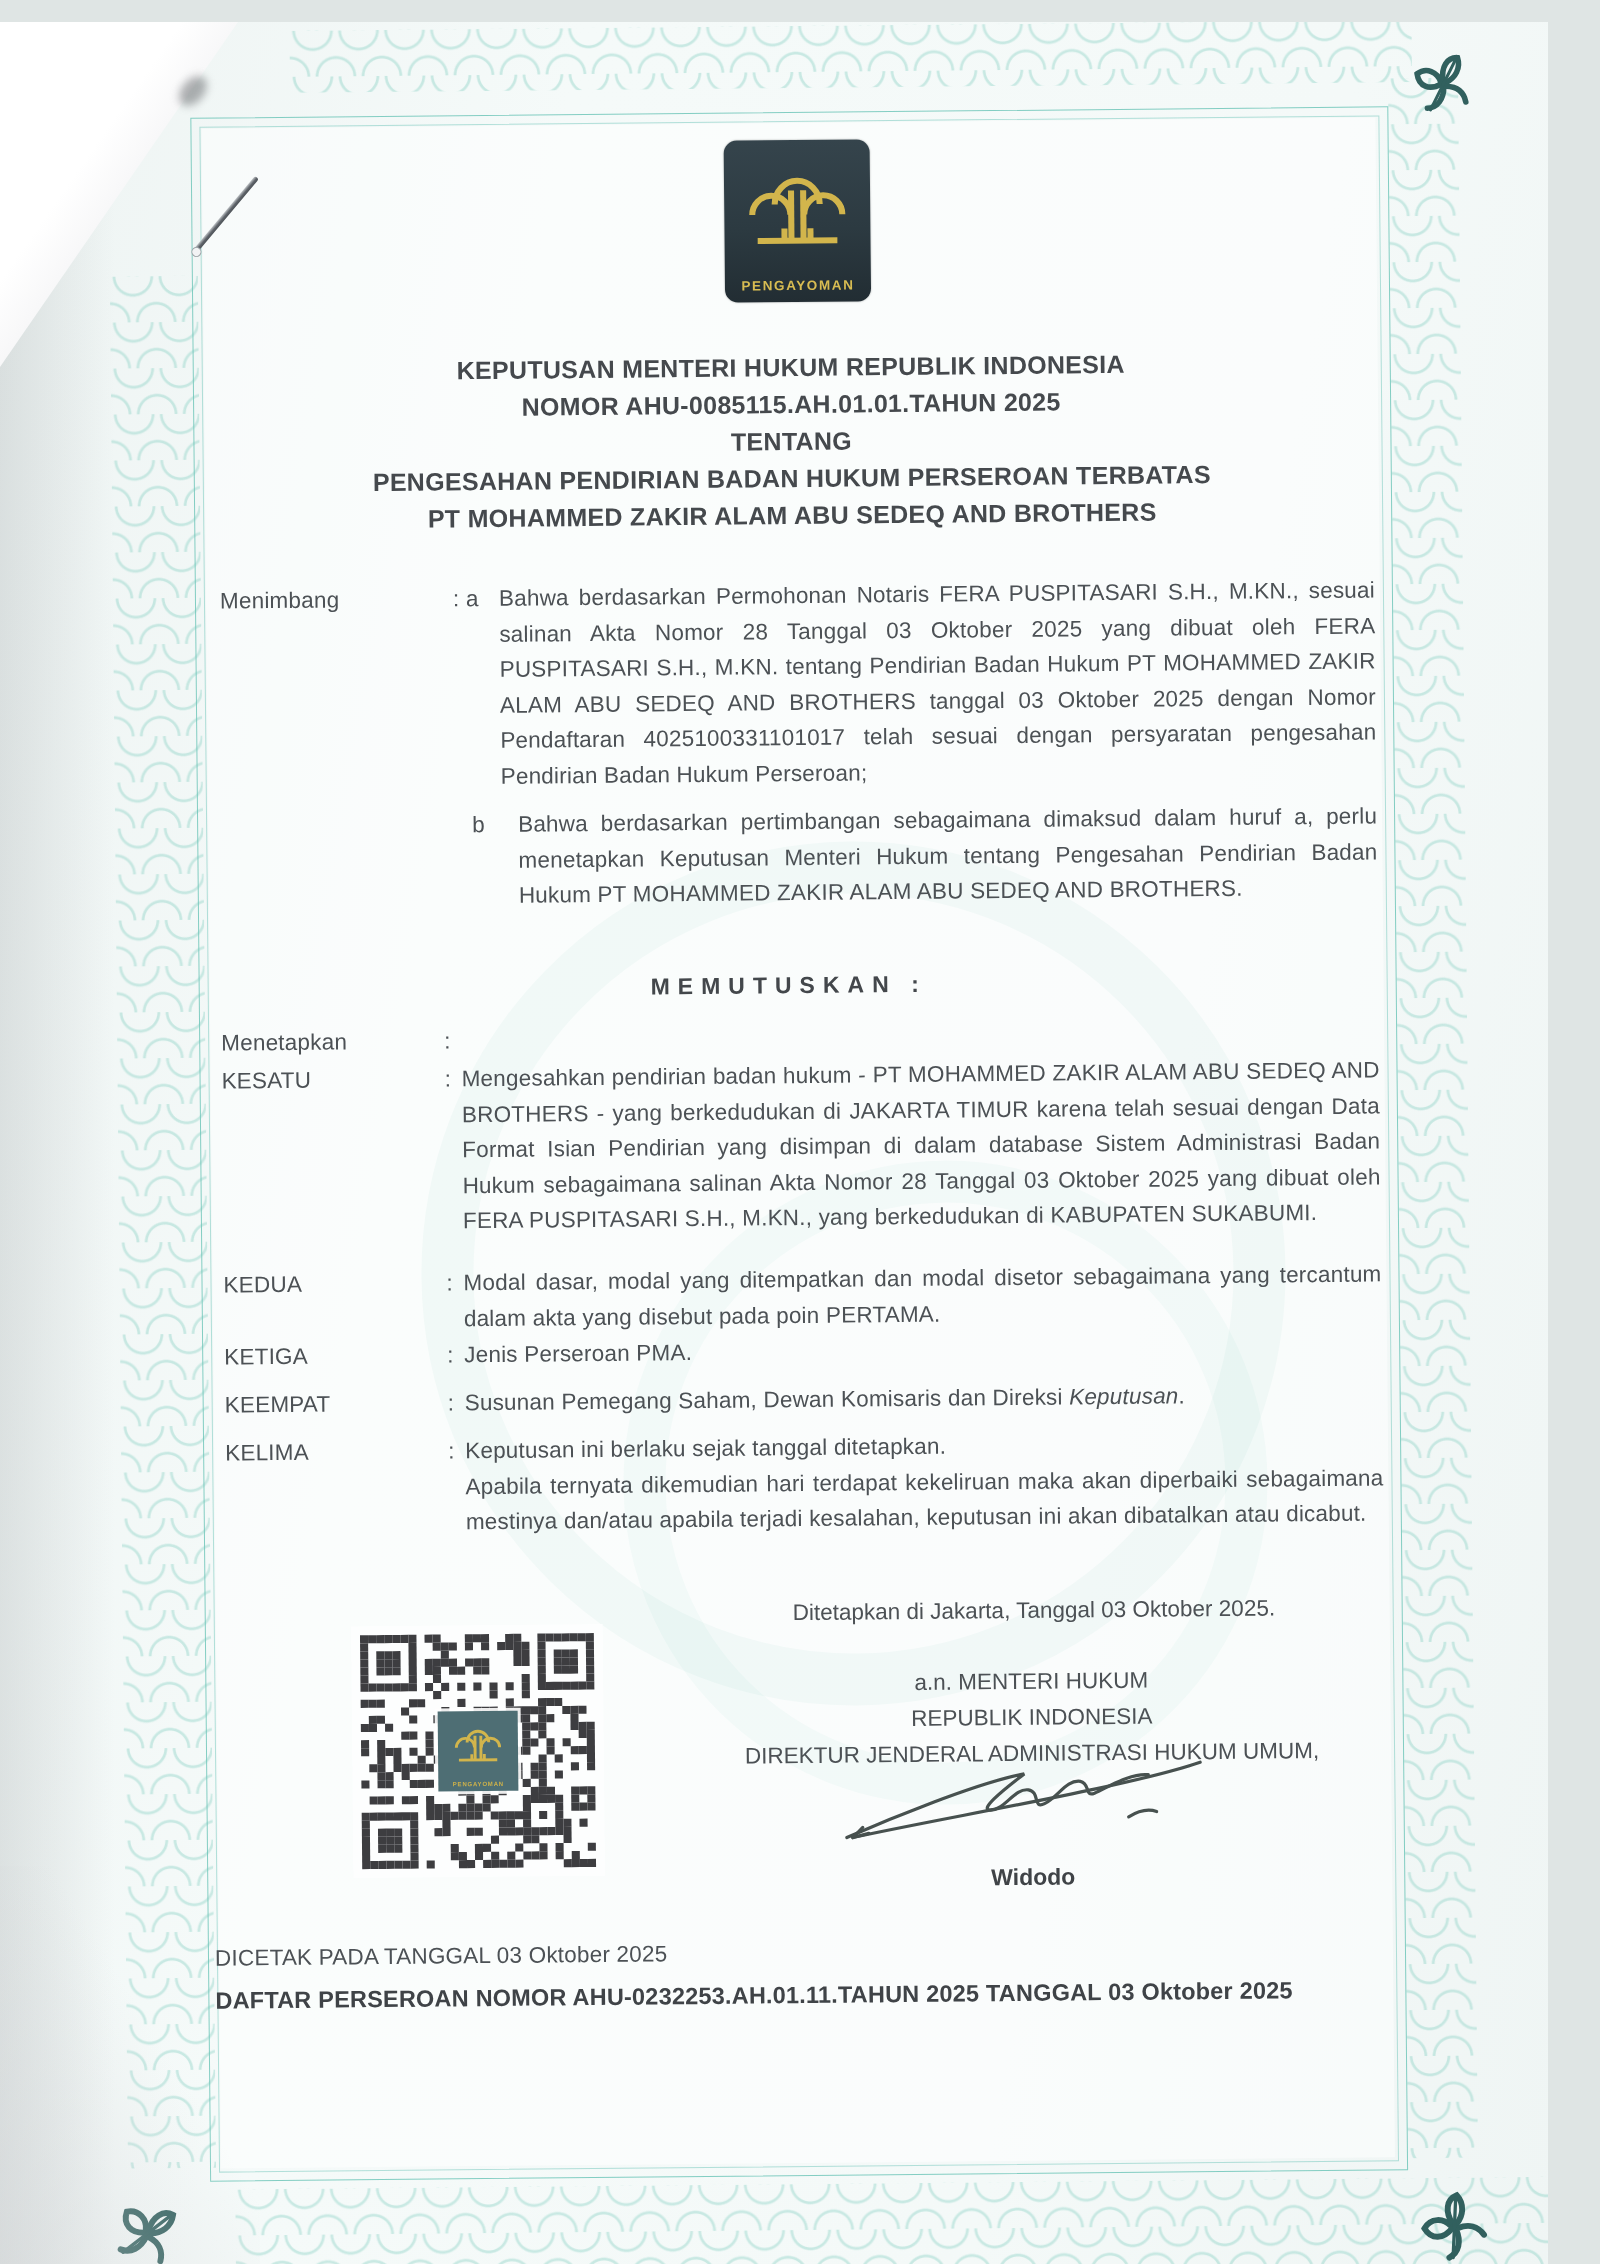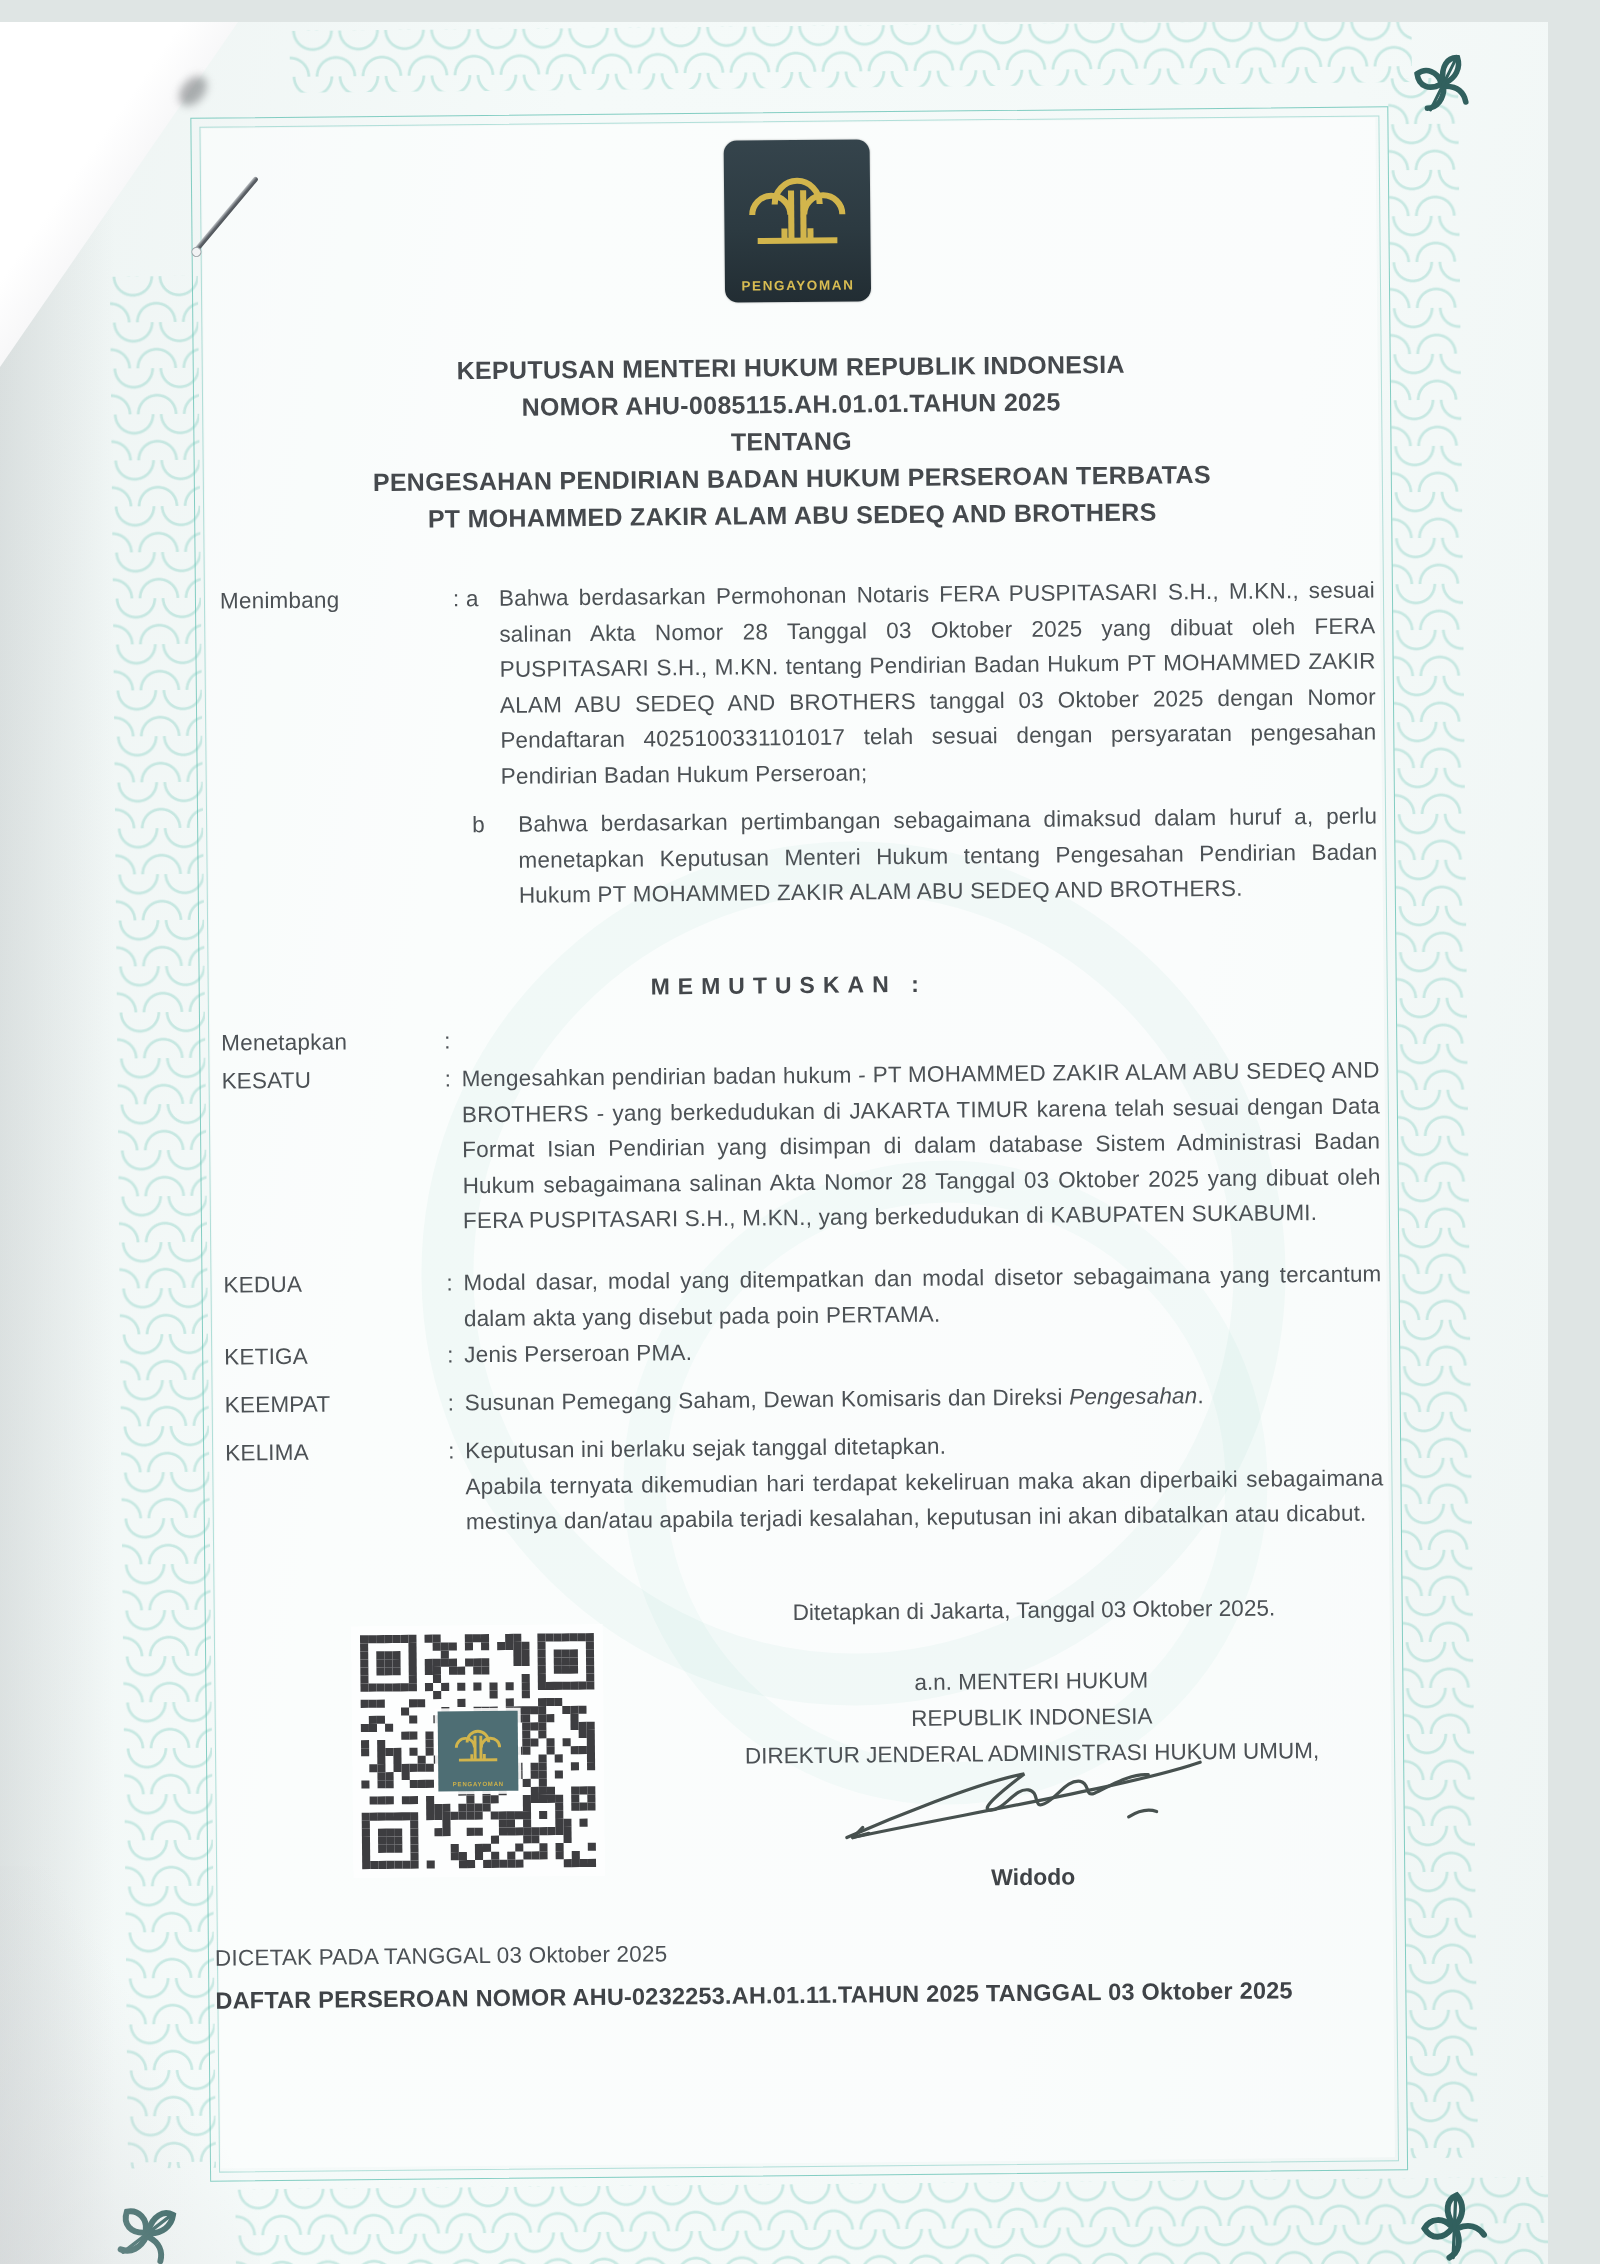--- a/index.html
+++ b/index.html
@@ -182,21 +182,21 @@
 
     <div class="drow btxt" style="top:1312px;">
       <div class="lbl">KETIGA</div>
       <div class="co">:</div>
       <div class="tx">Jenis Perseroan PMA.</div>
     </div>
 
     <div class="drow btxt" style="top:1360px;">
       <div class="lbl">KEEMPAT</div>
       <div class="co">:</div>
-      <div class="tx"><span>Susunan Pemegang Saham, Dewan Komisaris dan Direksi </span><span style="font-style:italic;">Pengesahan</span><span>.</span></div>
+      <div class="tx"><span>Susunan Pemegang Saham, Dewan Komisaris dan Direksi </span><span style="font-style:italic;">Keputusan</span><span>.</span></div>
     </div>
 
     <div class="drow btxt" style="top:1408px;">
       <div class="lbl">KELIMA</div>
       <div class="co">:</div>
       <div class="tx">
         <div>Keputusan ini berlaku sejak tanggal ditetapkan.</div>
         <div style="text-align:justify;">Apabila ternyata dikemudian hari terdapat kekeliruan maka akan diperbaiki sebagaimana mestinya dan/atau apabila terjadi kesalahan, keputusan ini akan dibatalkan atau dicabut.</div>
       </div>
     </div>

